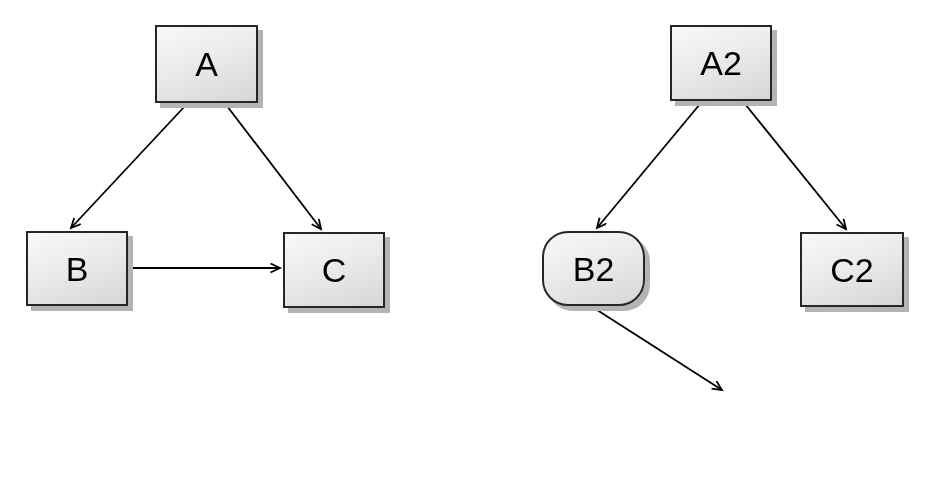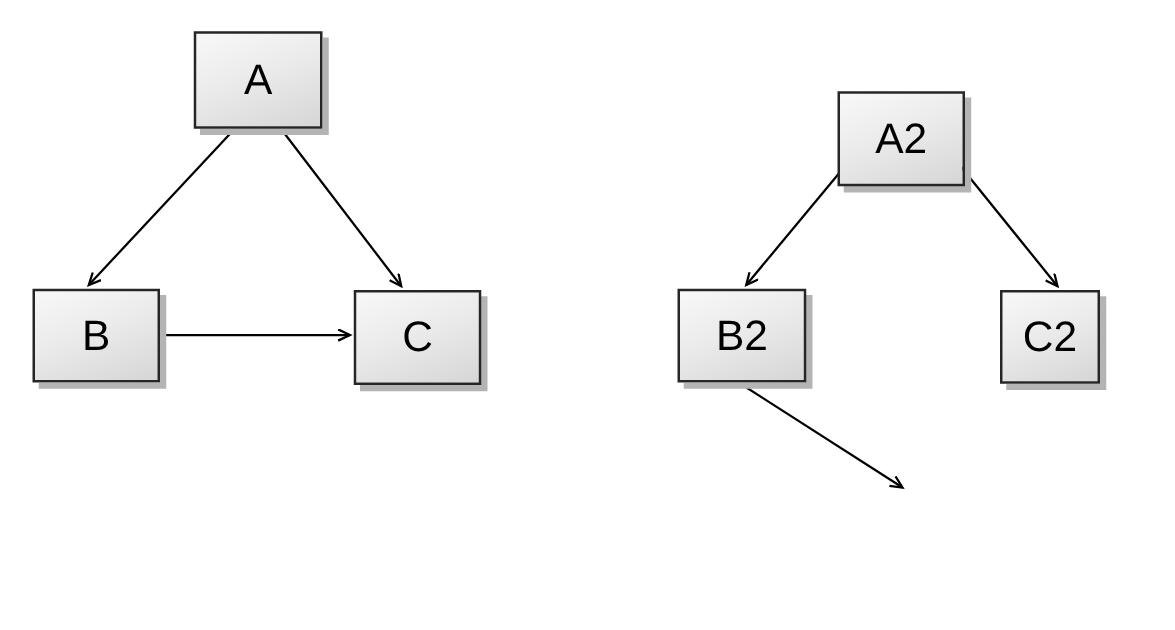--- a/index.html
+++ b/index.html
@@ -35,23 +35,23 @@
   .node-label {
     font-size: 34px;
     color: #000000;
     line-height: 1;
     user-select: none;
   }
   
   .node-a  { left: 155px; top: 25px;  width: 103px; height: 78px; }
   .node-b  { left: 26px;  top: 231px; width: 102px; height: 75px; }
   .node-c  { left: 283px; top: 232px; width: 102px; height: 76px; }
-  .node-a2 { left: 670px; top: 25px;  width: 102px; height: 76px; margin-top: 48px; }
-  .node-b2 { left: 542px; top: 231px; width: 103px; height: 75px; }
-  .node-c2 { left: 800px; top: 232px; width: 80px; height: 75px; }
+  .node-a2 { left: 670px; top: 25px;  width: 102px; height: 76px; }
+  .node-b2 { left: 542px; top: 231px; width: 103px; height: 75px; border-radius: 26px; }
+  .node-c2 { left: 800px; top: 232px; width: 104px; height: 75px; }
   .node-c3 { left: 676px; top: 393px; width: 102px; height: 75px; }
 </style>
 </head>
 <body>
 
 <div class="canvas">
 
   <svg class="edges" viewBox="0 0 940 504" xmlns="http://www.w3.org/2000/svg">
     <defs>
       <marker id="arrow" markerWidth="13" markerHeight="12" refX="10.5" refY="5" orient="auto" markerUnits="userSpaceOnUse">

